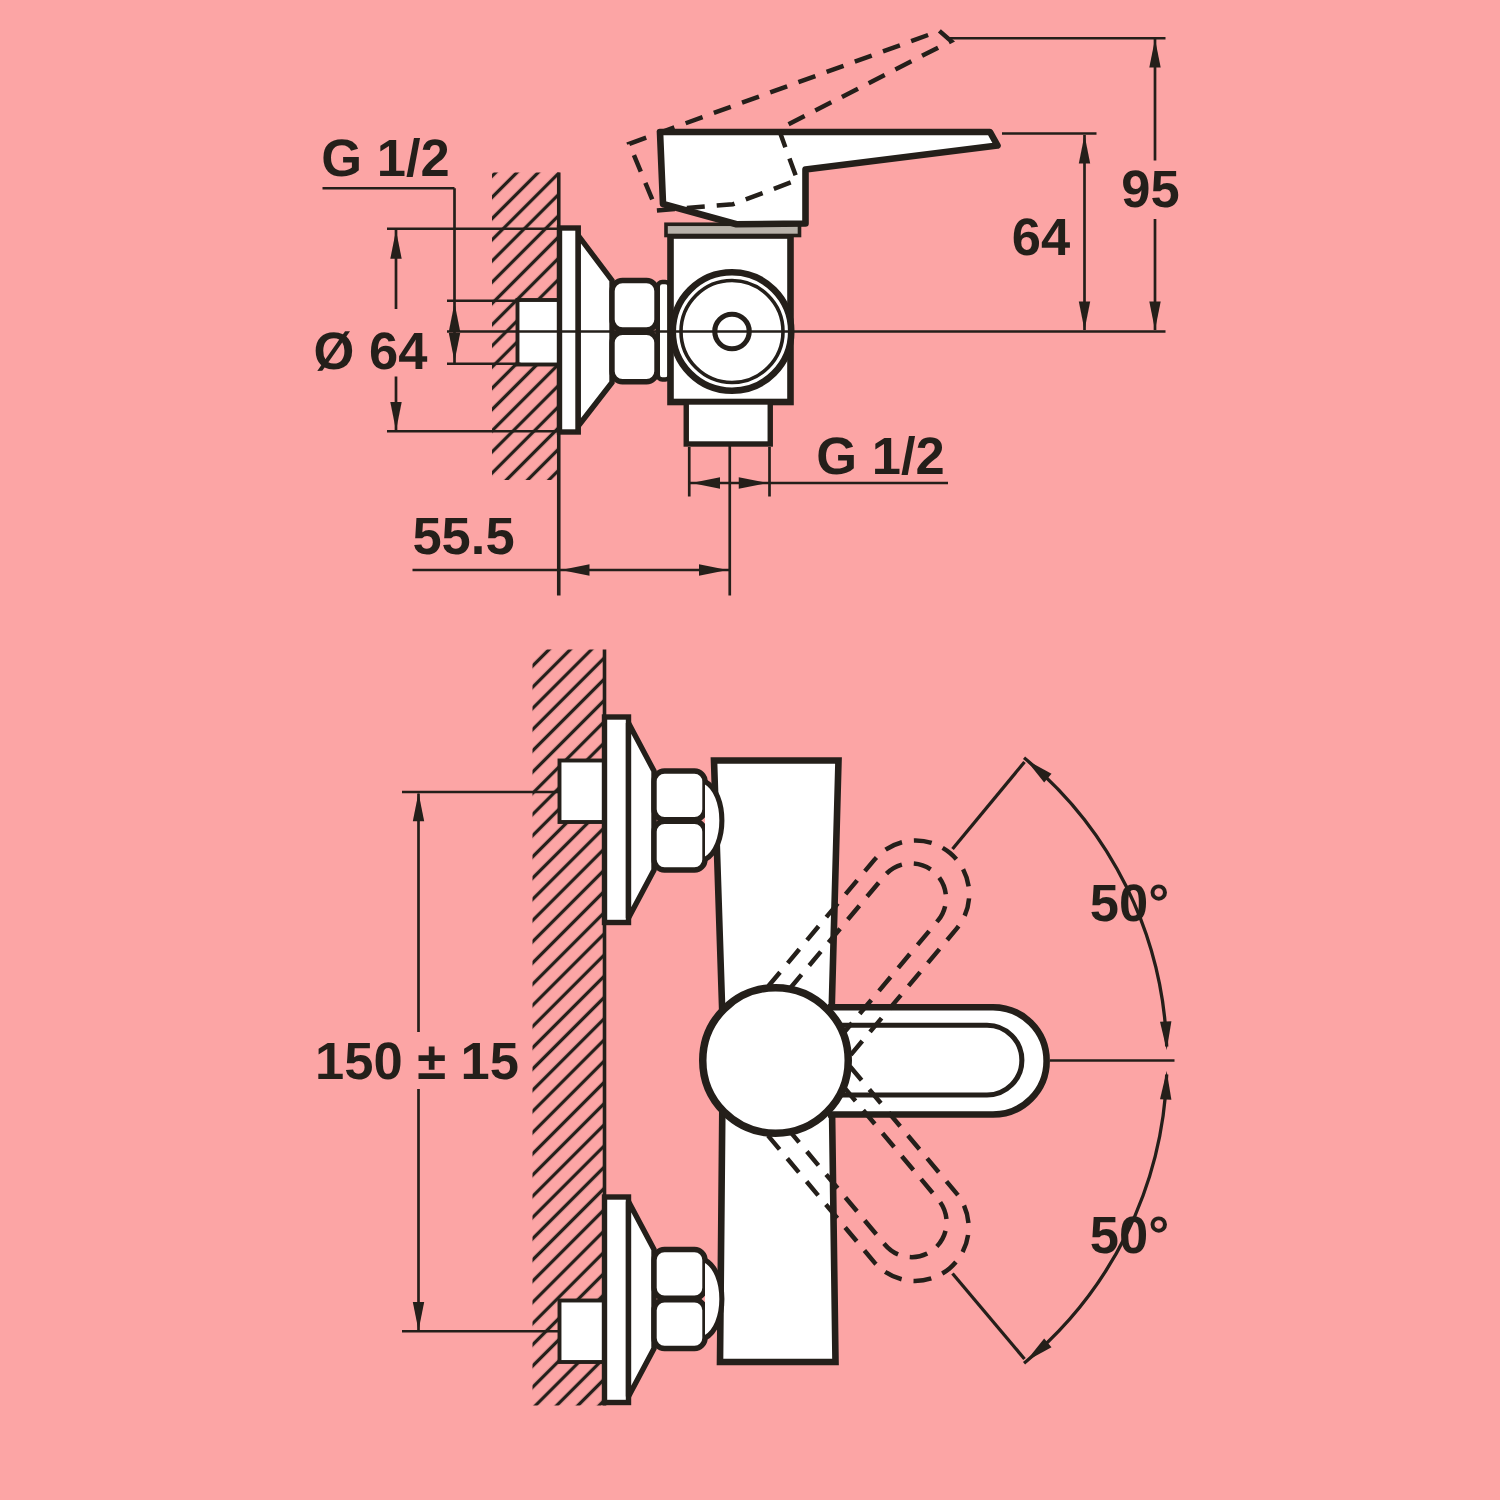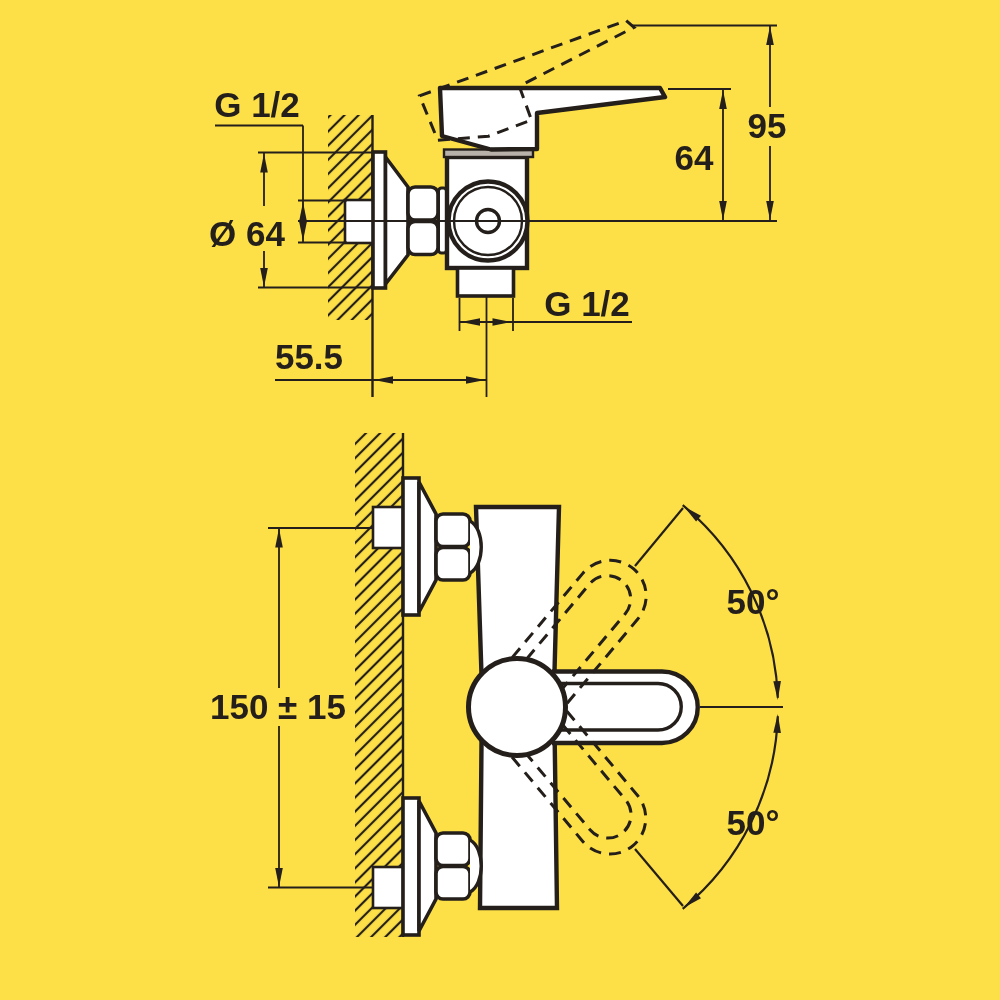--- a/index.html
+++ b/index.html
@@ -1,16 +1,16 @@
 <!DOCTYPE html>
 <html><head>
 <meta charset="utf-8">
 <style>
   html,body{margin:0;padding:0;background:#ffffff;}
-  .page{width:1000px;height:1000px;background:#fde047;position:relative;overflow:hidden;}
+  .page{width:1000px;height:1000px;background:#fca5a5;position:relative;overflow:hidden;}
   svg{display:block;}
   text{font-family:"Liberation Sans","DejaVu Sans",sans-serif;font-size:35px;font-weight:600;fill:#241f1a;}
   .thin{stroke:#241f1a;stroke-width:1.8;fill:none;}
   .med{stroke:#241f1a;stroke-width:2.4;fill:none;}
   .hw{stroke:#241f1a;stroke-width:3.6;fill:#ffffff;}
   .body{stroke:#241f1a;stroke-width:4.4;fill:#ffffff;}
   .dash{stroke:#241f1a;stroke-width:3;fill:none;stroke-dasharray:12 8;}
   .arr{fill:#241f1a;stroke:none;}
 </style>
 </head>

